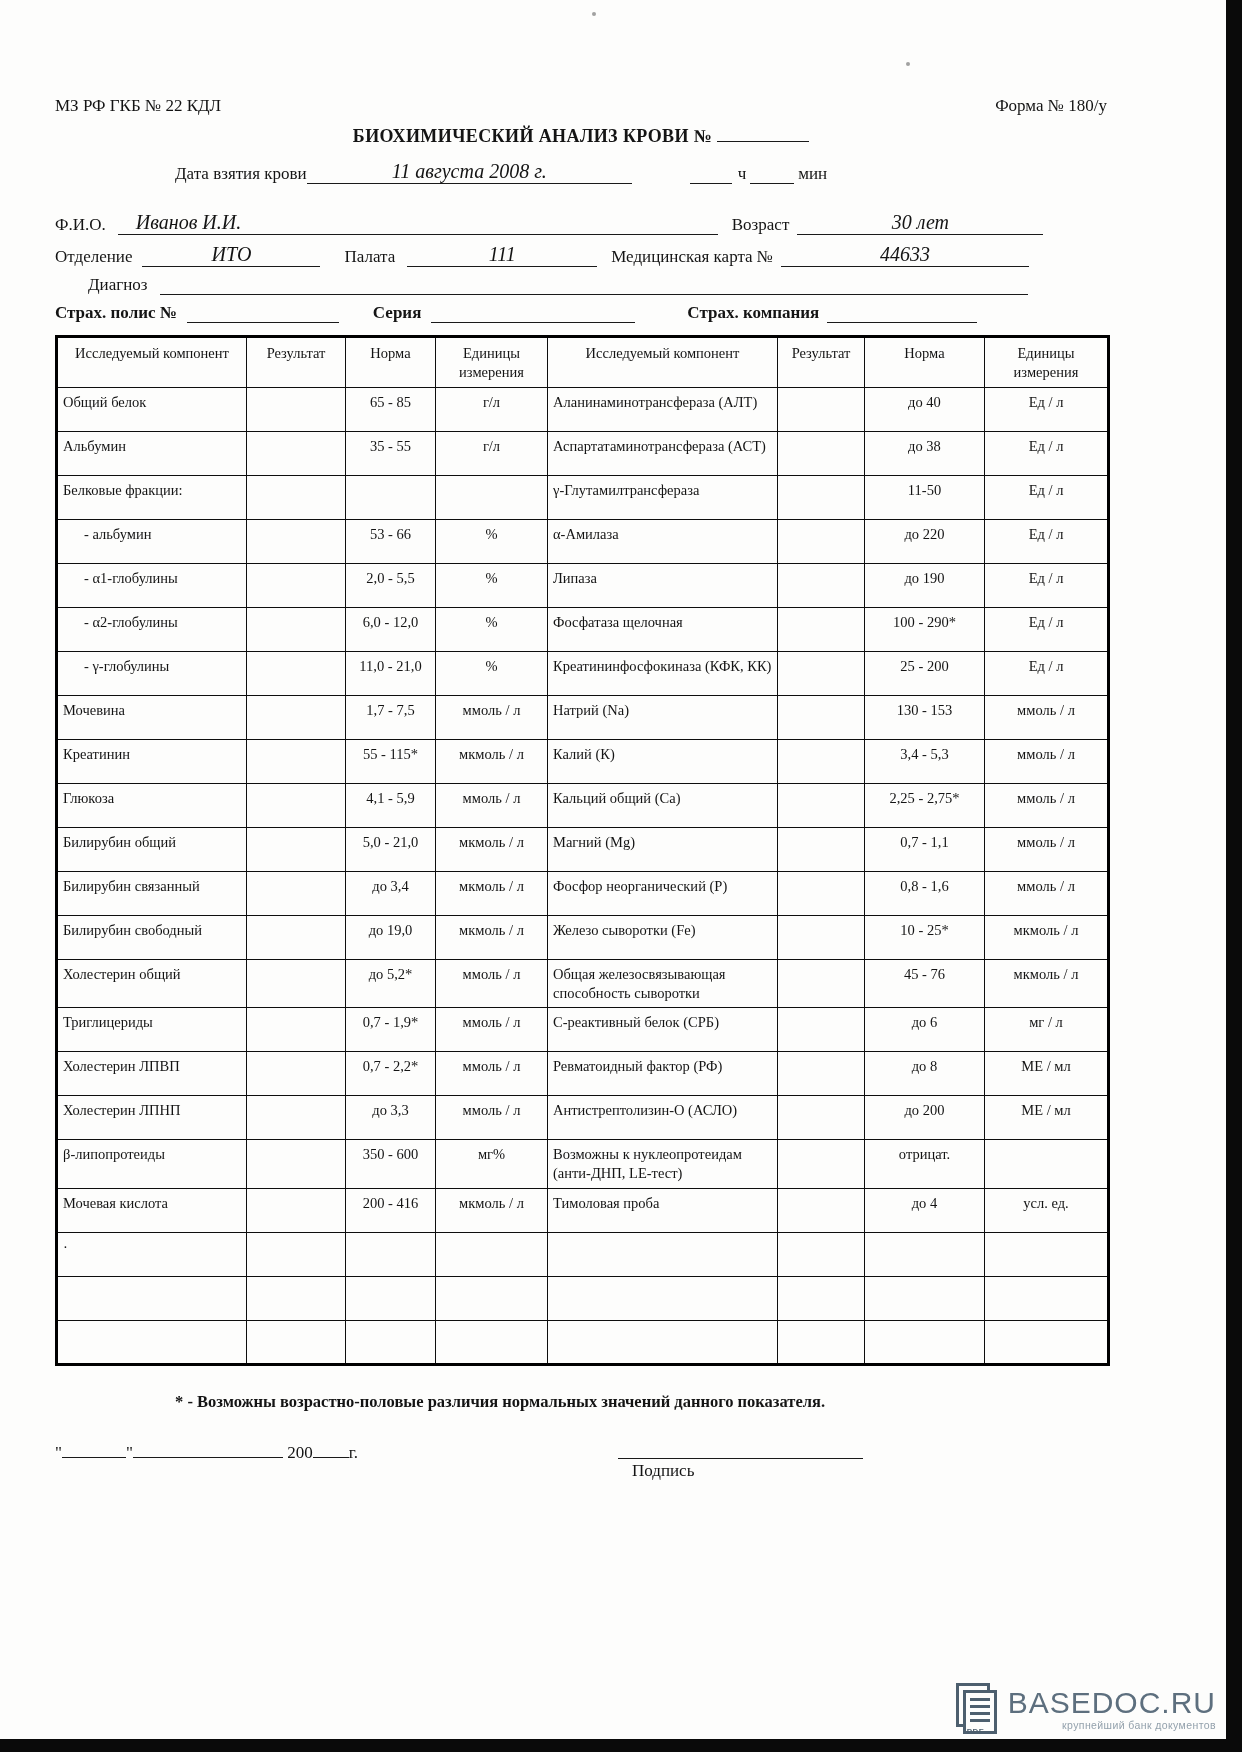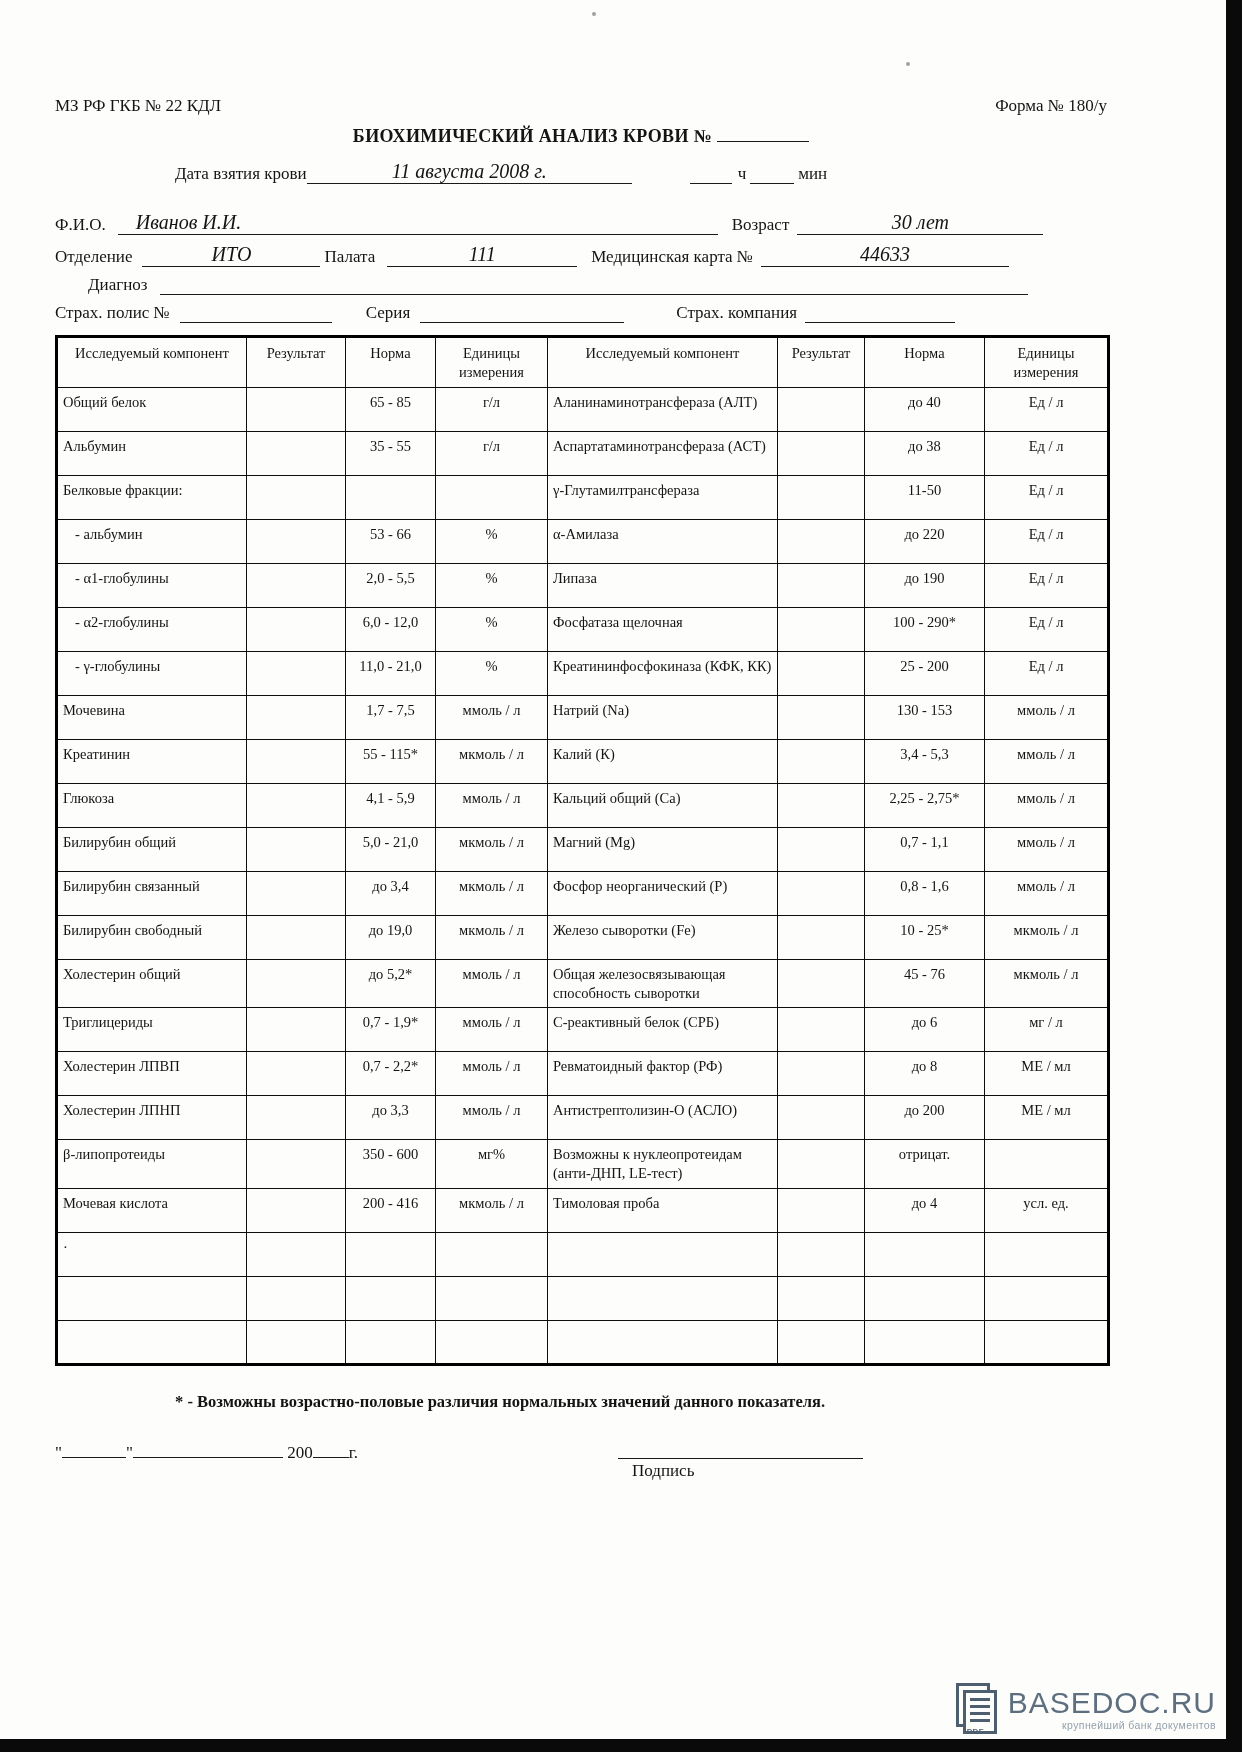--- a/index.html
+++ b/index.html
@@ -24,42 +24,42 @@
   .val {
     font-style:italic; font-size:20px; line-height:1;
     padding:0 4px 2px 4px; text-align:center;
   }
   .val.left { text-align:left; padding-left:18px; }
 
   .date-row { margin-top:14px; padding-left:120px; width:932px; }
   .fio-row { margin-top:28px; }
   .dept-row { margin-top:9px; }
   .diag-row { margin-top:8px;margin-left:33px; }
-  .ins-row { margin-top:8px; }
+  .ins-row { margin-top:8px;font-weight:bold; }
 
   
   table.results {
     margin-top:12px;
     width:1052px;
     border-collapse:collapse;
     table-layout:fixed;
     font-size:14.5px;
   }
   table.results th, table.results td {
     border:1.6px solid #0e0e0e;
     vertical-align:top;
     padding:5px 5px;
     height:44px;
     line-height:1.3;
     overflow:hidden;
   }
   table.results { border:3px solid #000; }
   table.results th { font-weight:400; text-align:center; padding-top:6px; }
   td.c0 { text-align:left; padding-left:8px;margin-top:38px; }
-  td.c0.indent { padding-left:17px; }
+  td.c0.indent { padding-left:26px; }
   td.c1 { }
   td.c2, td.c3 { text-align:center; }
 
   
   .footnote { margin-top:26px; padding-left:120px; width:1020px; font-size:16.5px; font-weight:600; }
   .bottom-row { margin-top:30px; display:flex; width:900px; align-items:flex-start; }
   .dateline { font-size:17px; white-space:nowrap; }
   .dl-line { height:16px; vertical-align:baseline; }
   .sig-block { margin-left:260px; margin-top:16px; width:245px; }
   .sig-line { border-top:1.7px solid #1a1a1a; }
@@ -110,21 +110,21 @@
   <div class="fieldrow fio-row">
     <span class="lbl">Ф.И.О.</span>
     <span class="uline val left" style="width:600px;margin-left:12px;">Иванов И.И.</span>
     <span class="lbl" style="margin-left:14px;">Возраст</span>
     <span class="uline val" style="width:246px;margin-left:8px;">30 лет</span>
   </div>
 
   <div class="fieldrow dept-row">
     <span class="lbl">Отделение</span>
     <span class="uline val" style="width:178px;margin-left:10px;">ИТО</span>
-    <span class="lbl" style="margin-left:4px;">Палата</span>
+    <span class="lbl" style="margin-left:24px;">Палата</span>
     <span class="uline val" style="width:190px;margin-left:12px;">111</span>
     <span class="lbl" style="margin-left:14px;">Медицинская карта №</span>
     <span class="uline val" style="width:248px;margin-left:8px;">44633</span>
   </div>
 
   <div class="fieldrow diag-row">
     <span class="lbl">Диагноз</span>
     <span class="uline" style="width:868px;height:18px;margin-left:12px;"></span>
   </div>
 

